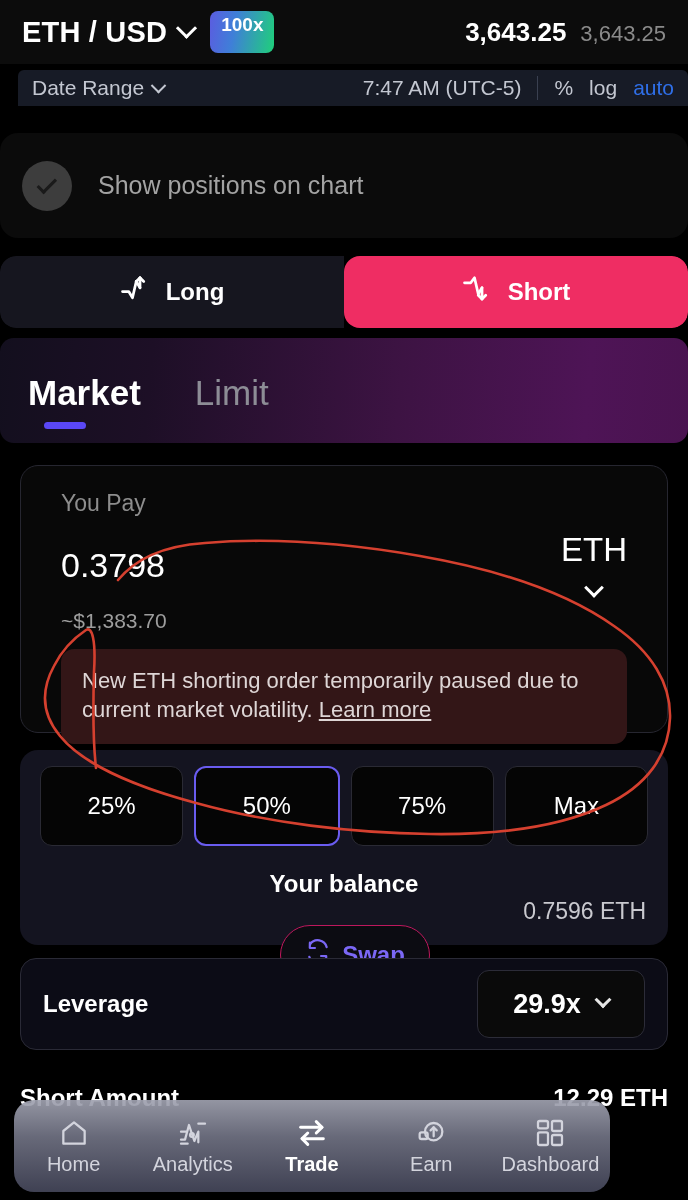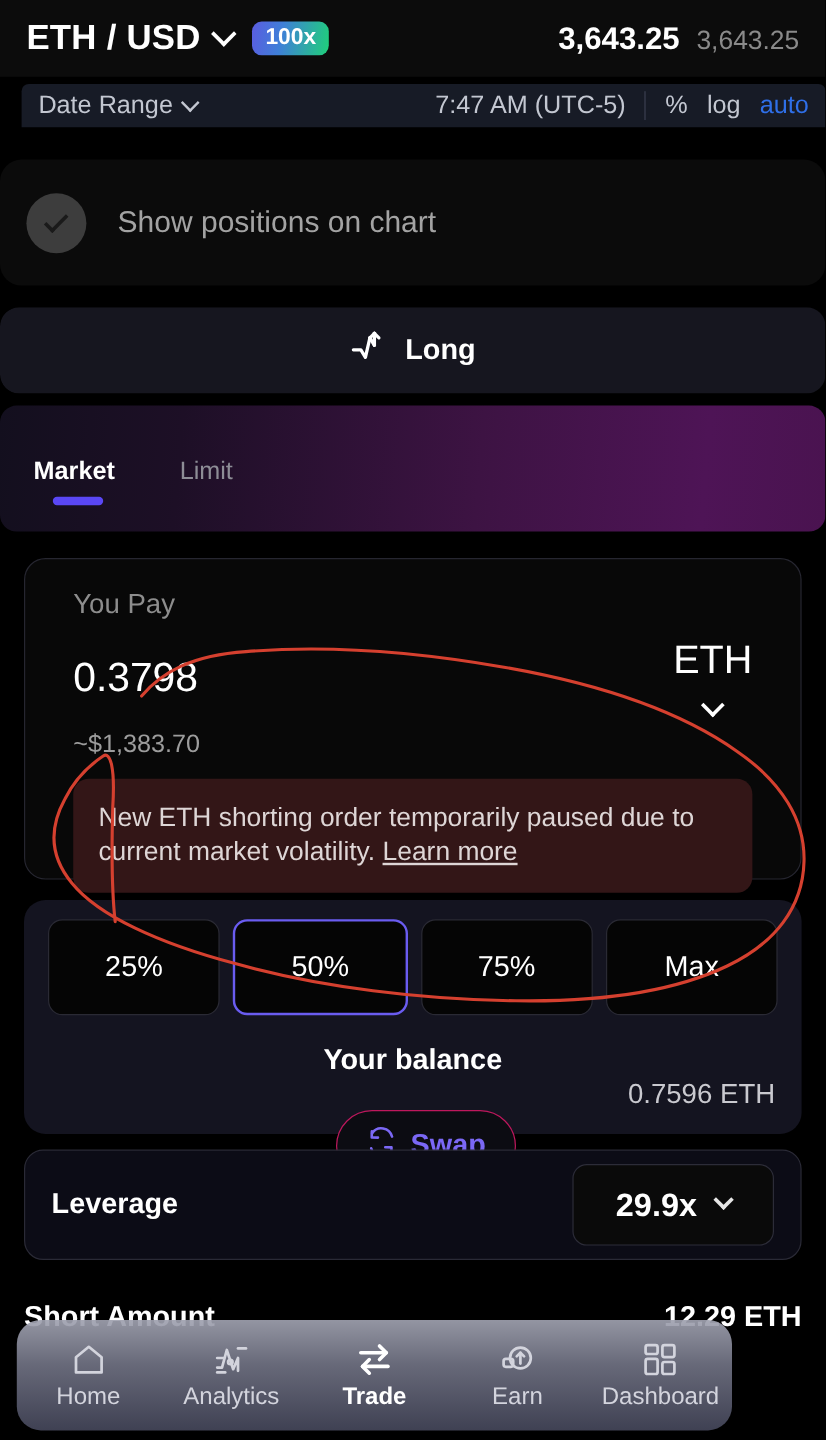--- a/index.html
+++ b/index.html
@@ -27,21 +27,21 @@
     color: #ffffff; font-size: 29px; font-weight: bold; letter-spacing: .2px;
   }
   .chev {
     display: inline-block; width: 15px; height: 15px;
     border-right: 3px solid #ffffff; border-bottom: 3px solid #ffffff;
     transform: rotate(45deg) translate(-3px,-3px);
   }
   .lev-badge {
     background: linear-gradient(100deg, #5b5ce0 0%, #3f7fd8 38%, #1fd07a 100%);
     color: #ffffff; font-size: 19px; font-weight: bold;
-    padding: 4px 11px 5px; border-radius: 8px; line-height: 1;
+    padding: 4px 11px 19px; border-radius: 8px; line-height: 1;
     margin-left: 4px;
     text-align: center;
   }
   .price-wrap {
     margin-left: auto; display: flex; align-items: baseline; gap: 14px;
   }
   .price-main { color: #ffffff; font-size: 26px; font-weight: bold; }
   .price-sub  { color: #8a8a8a; font-size: 22px; }
 
   
@@ -98,21 +98,21 @@
   .ls-short { background: #ef2d63; border-radius: 16px; }
 
   
   .tabs {
     position: absolute; left: 0; top: 338px; width: 688px; height: 105px;
     background: linear-gradient(95deg, #130f1e 0%, #1d0f26 22%, #3d1343 58%, #4e1456 85%, #4a1350 100%);
     border-radius: 14px;
     display: flex; align-items: center; padding: 0 28px; gap: 54px;
   }
   .tab { position: relative; padding-top: 4px; }
-  .tab-label { font-size: 21px; color: #8d8d96; }
+  .tab-label { font-size: 35px; color: #8d8d96; }
   .tab.active .tab-label { color: #ffffff; font-weight: bold; }
   .tab-underline {
     position: absolute; left: 16px; bottom: -16px;
     width: 42px; height: 7px; border-radius: 4px; background: #5a47f5;
   }
 
   
   .pay-card {
     position: absolute; left: 20px; top: 465px; width: 648px; height: 268px;
     background: #080808; border: 1px solid #262630; border-radius: 18px;
@@ -256,20 +256,32 @@
       <span>
         <svg width="30" height="30" viewBox="0 0 24 24" fill="none" stroke="#fff" stroke-width="2.2" stroke-linecap="round" stroke-linejoin="round">
           <path d="M2 14 L7 14 L10 19 L13 6"></path>
           <path d="M13 6 L16 11"></path>
           <path d="M16 11 L16 3"></path>
           <path d="M16 3 L13 6"></path>
           <path d="M16 3 L19 6"></path>
         </svg>
       </span>
       <span>Long</span>
+    </div>
+    <div class="ls-btn ls-short">
+      <span>
+        <svg width="30" height="30" viewBox="0 0 24 24" fill="none" stroke="#fff" stroke-width="2.2" stroke-linecap="round" stroke-linejoin="round">
+          <path d="M2 7 L7 7 L10 3 L13 16"></path>
+          <path d="M13 16 L16 11"></path>
+          <path d="M16 11 L16 20"></path>
+          <path d="M16 20 L13 17"></path>
+          <path d="M16 20 L19 17"></path>
+        </svg>
+      </span>
+      <span>Short</span>
     </div>
   </div>
 
   <div class="tabs">
     <div class="tab active">
       <span class="tab-label">Market</span>
       <span class="tab-underline"></span>
     </div>
     <div class="tab">
       <span class="tab-label">Limit</span>

